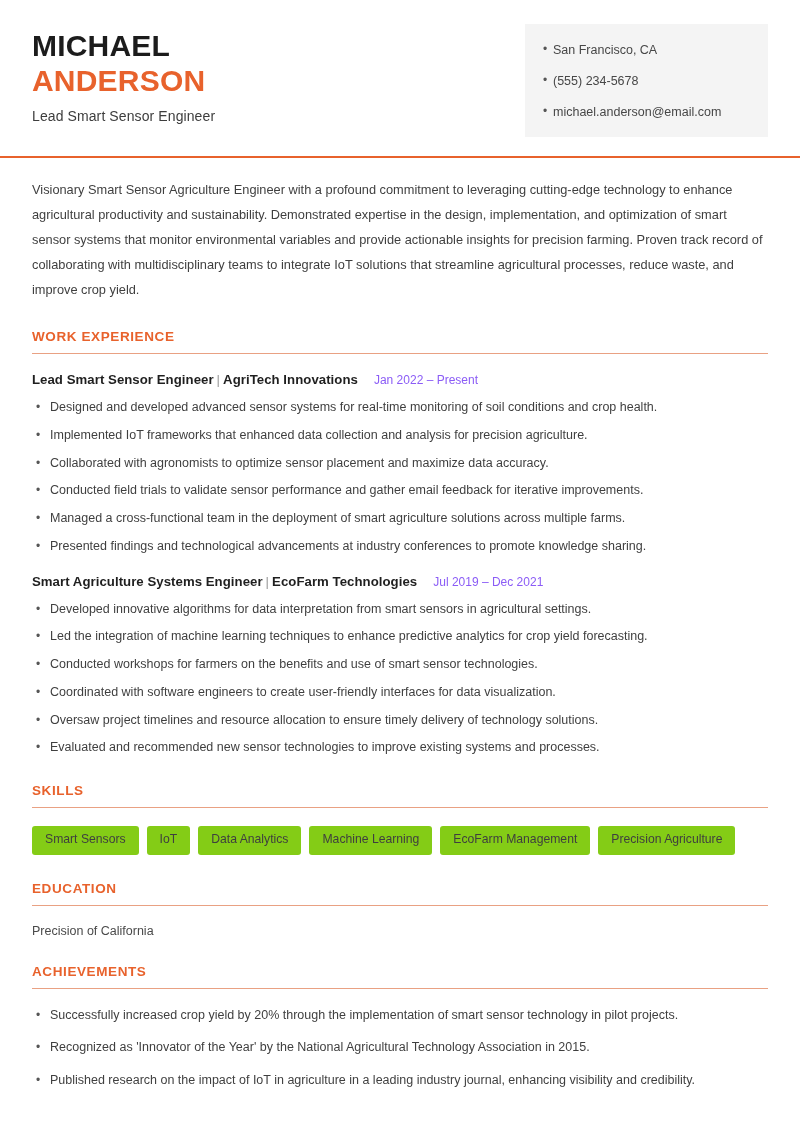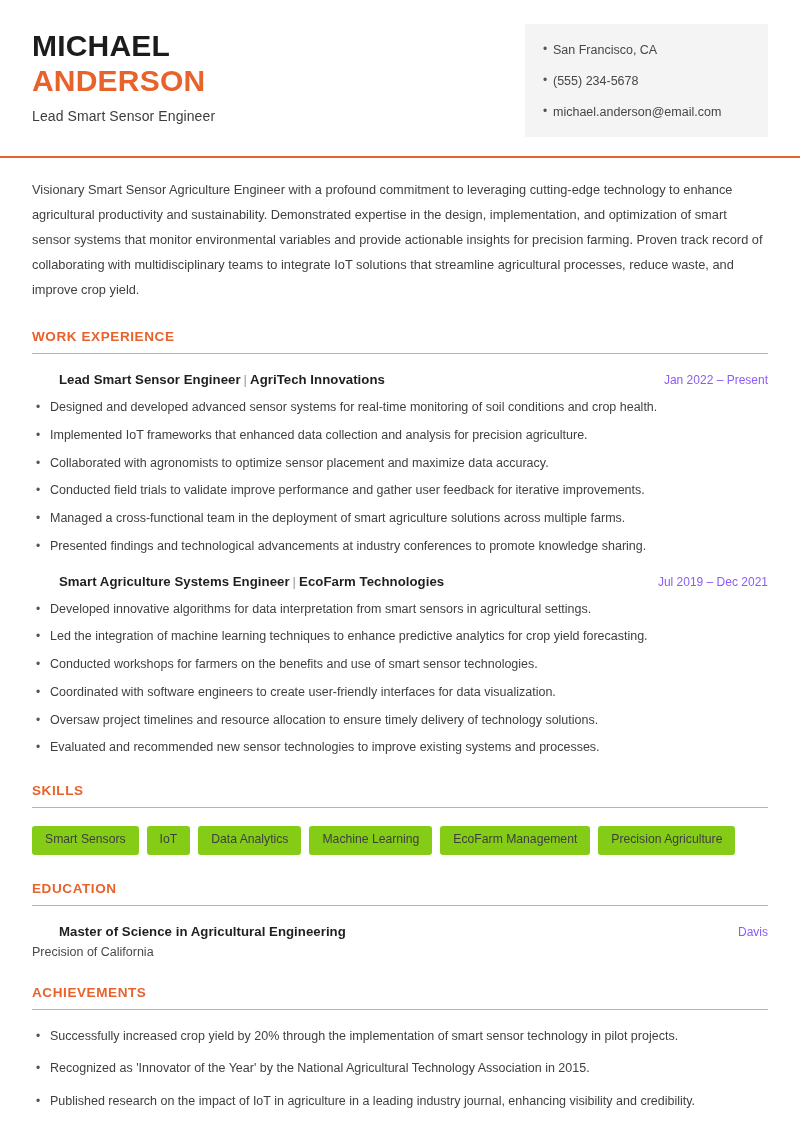--- a/index.html
+++ b/index.html
@@ -118,23 +118,22 @@
     margin-top: 9px;
   }
 
   
   .entry { margin-top: 18px; }
   .entry:first-of-type { margin-top: 17px; }
 
   .entry-head {
     display: flex;
     align-items: baseline;
-    justify-content: space-between;
-    gap: 0;
-    margin-left: 27px;
+    justify-content: flex-start;
+    gap: 16px;
   }
 
   .entry-heading {
     font-size: 13.2px;
     font-weight: 700;
     color: #1f1f1f;
     letter-spacing: 0.05px;
   }
 
   .entry-sep {
@@ -258,21 +257,21 @@
           <div class="bullet">
               <span class="bullet-dot">•</span>
               <span>Implemented IoT frameworks that enhanced data collection and analysis for precision agriculture.</span>
             </div>
           <div class="bullet">
               <span class="bullet-dot">•</span>
               <span>Collaborated with agronomists to optimize sensor placement and maximize data accuracy.</span>
             </div>
           <div class="bullet">
               <span class="bullet-dot">•</span>
-              <span>Conducted field trials to validate improve performance and gather user feedback for iterative improvements.</span>
+              <span>Conducted field trials to validate sensor performance and gather email feedback for iterative improvements.</span>
             </div>
           <div class="bullet">
               <span class="bullet-dot">•</span>
               <span>Managed a cross-functional team in the deployment of smart agriculture solutions across multiple farms.</span>
             </div>
           <div class="bullet">
               <span class="bullet-dot">•</span>
               <span>Presented findings and technological advancements at industry conferences to promote knowledge sharing.</span>
             </div>
         </div>
@@ -324,24 +323,20 @@
         <span class="chip">Machine Learning</span>
         <span class="chip">EcoFarm Management</span>
         <span class="chip">Precision Agriculture</span>
       </div>
     </div>
 
     <div class="section">
       <div class="section-title">EDUCATION</div>
       <div class="section-rule"></div>
       <div class="entry">
-        <div class="entry-head">
-          <div class="entry-heading">Master of Science in Agricultural Engineering</div>
-          <div class="entry-meta">Davis</div>
-        </div>
         <div class="entry-sub">Precision of California</div>
       </div>
     </div>
 
     <div class="section">
       <div class="section-title">ACHIEVEMENTS</div>
       <div class="section-rule"></div>
       <div class="achievement-list">
         <div class="bullet">
             <span class="bullet-dot">•</span>

